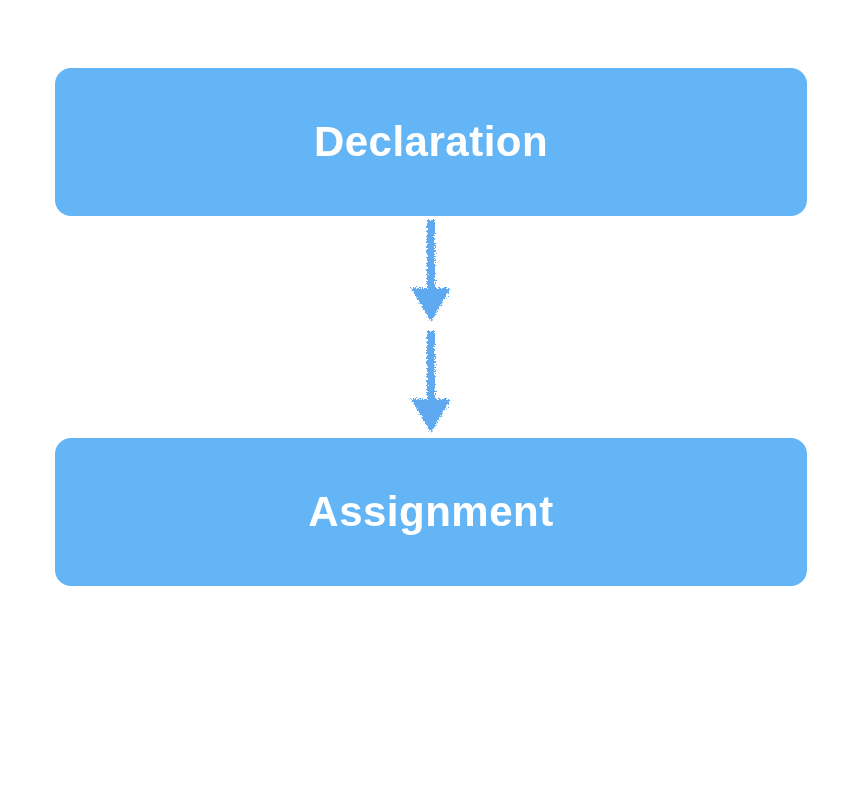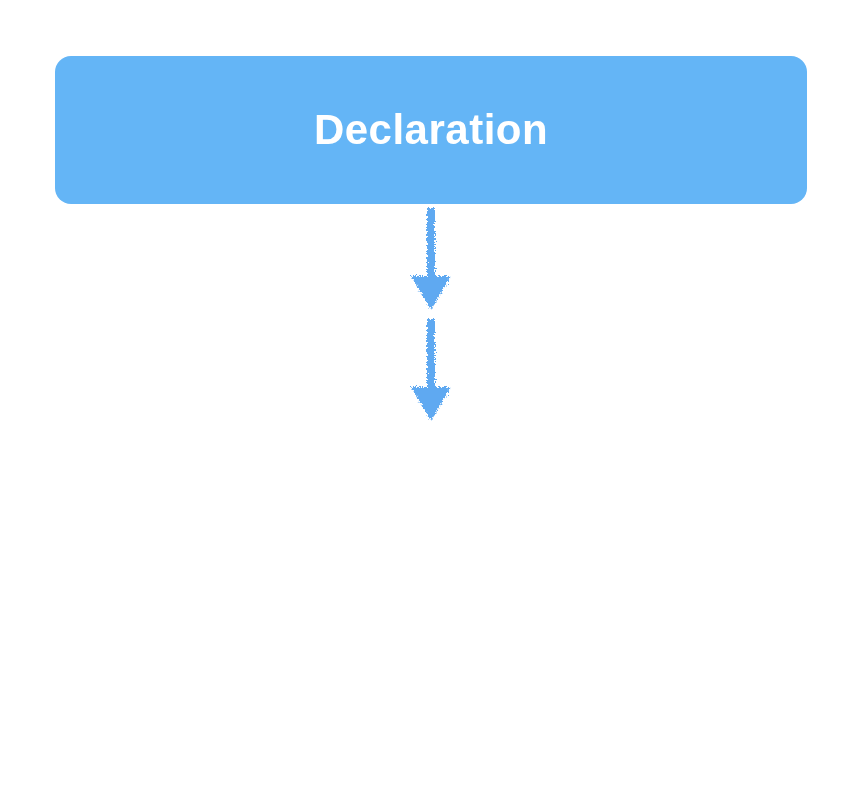--- a/index.html
+++ b/index.html
@@ -17,21 +17,21 @@
     position: relative;
     width: 862px;
     height: 812px;
     background: var(--background);
     margin: 0 auto;
     overflow: hidden;
   }
   .flow {
     position: absolute;
     left: 0;
-    top: 56px;
+    top: 68px;
     width: 100%;
     display: flex;
     flex-direction: column;
     align-items: center;
   }
   .node {
     width: 752px;
     height: 148px;
     background: var(--node-fill);
     border-radius: 16px;
@@ -85,15 +85,18 @@
 
     <div class="edge">
       <svg width="56" height="108" viewBox="0 0 56 108" aria-hidden="true">
         <g filter="url(#rough)" fill="currentColor">
           <rect x="24" y="2" width="8" height="72"></rect>
           <path d="M8 70 L48 70 L28 104 Z"></path>
         </g>
       </svg>
     </div>
 
+    <div class="node">
+      <span class="node-label">Assignment</span>
+    </div>
 
   </div>
 </div>
 
 </body></html>

